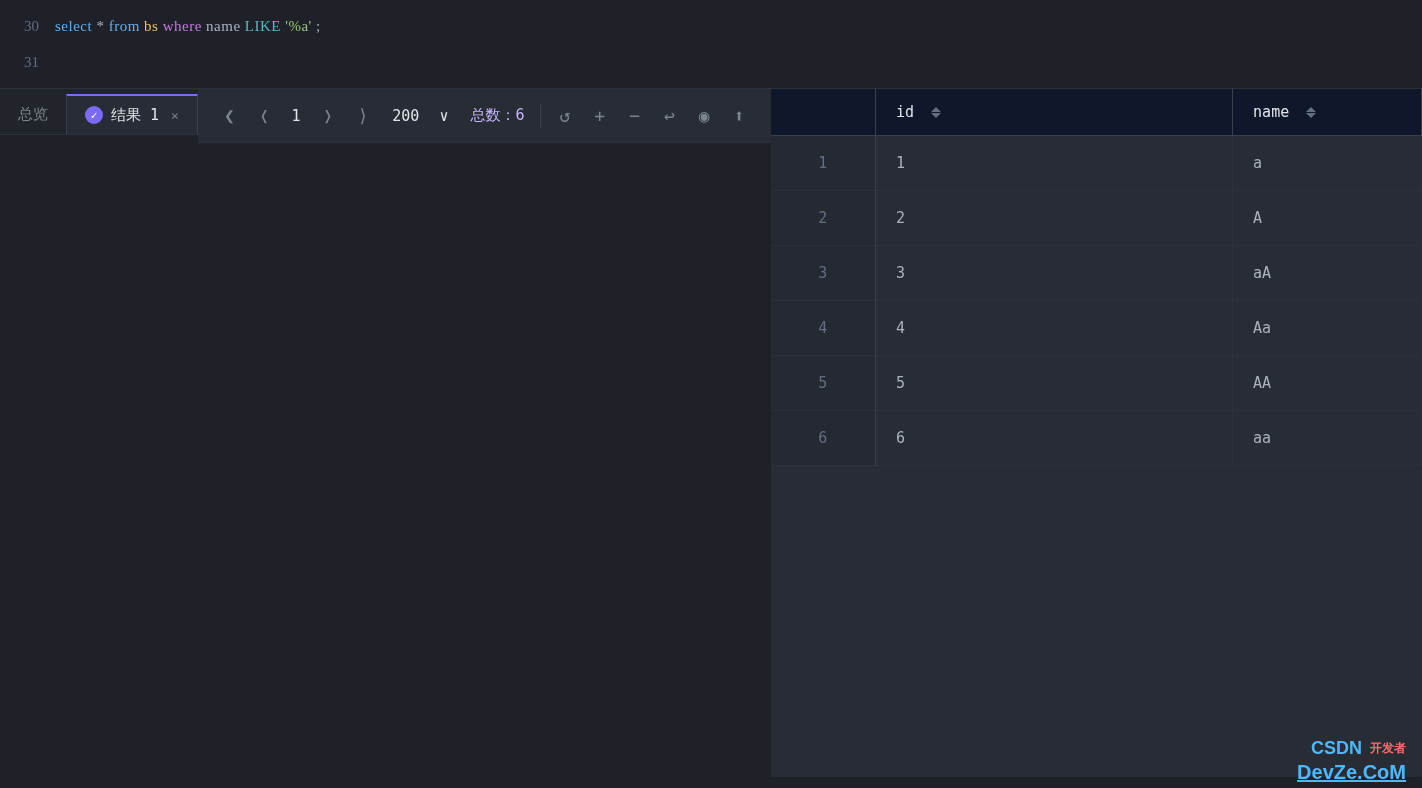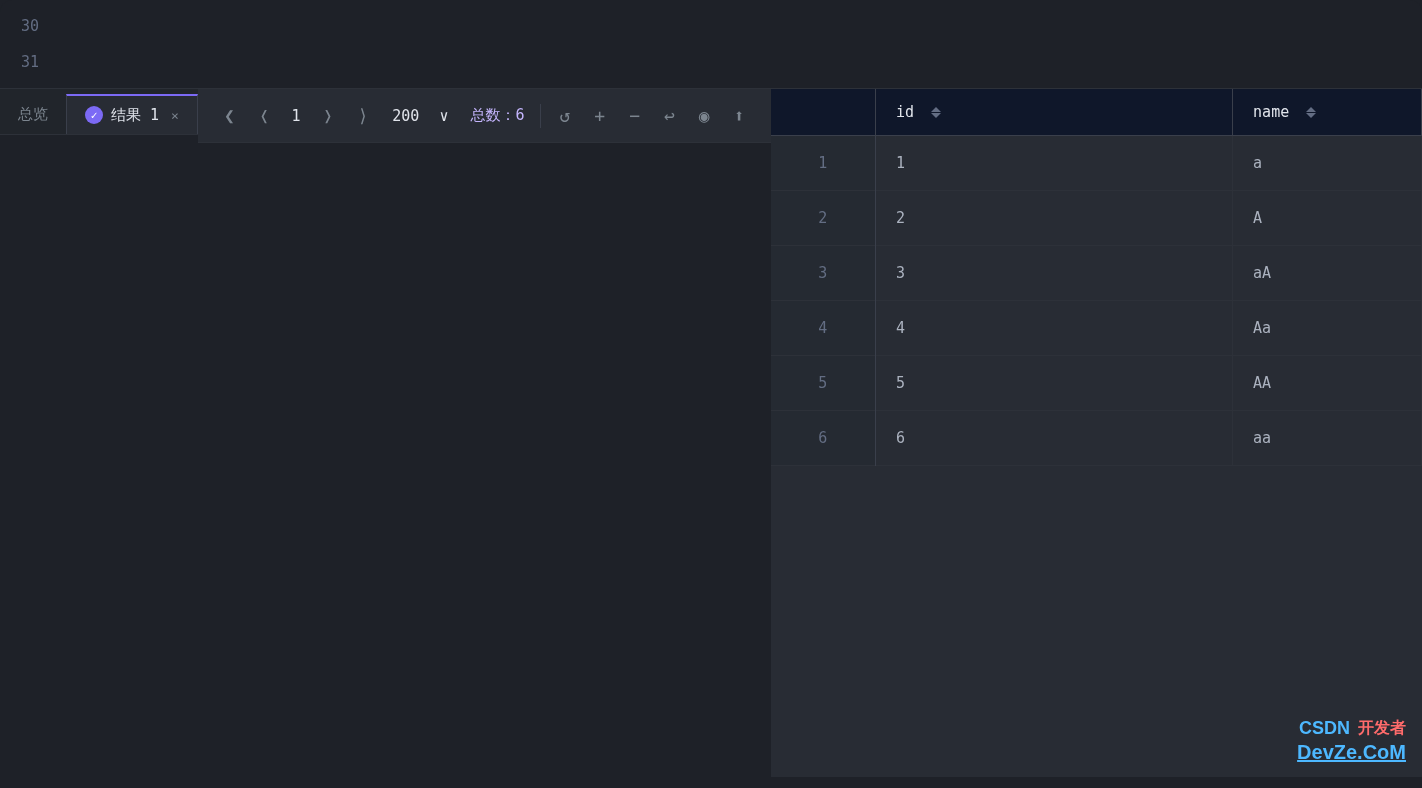--- a/index.html
+++ b/index.html
@@ -17,20 +17,21 @@
     .code-area {
       background: #1e2128;
       padding: 8px 0;
       border-bottom: 1px solid #2d3139;
     }
     .code-line {
       display: flex;
       align-items: center;
       padding: 4px 0;
       min-height: 36px;
+      font-family: Liberation Serif, serif;
     }
     .line-number {
       color: #636d83;
       width: 55px;
       text-align: right;
       padding-right: 16px;
       font-size: 15px;
       flex-shrink: 0;
     }
     .code-content {
@@ -209,21 +210,21 @@
     td.row-num {
       text-align: center;
       color: #636d83;
       background: #252a32;
       border-right: 1px solid #3a3f4b;
     }
 
     
     .watermark {
       position: fixed;
-      bottom: 24px;
+      bottom: 4px;
       right: 16px;
       display: flex;
       flex-direction: column;
       align-items: flex-end;
       gap: 2px;
     }
     .watermark-csdn {
       color: #4db8ff;
       font-size: 18px;
       font-weight: 600;
@@ -231,37 +232,48 @@
     }
     .watermark-devze {
       color: #4db8ff;
       font-size: 20px;
       font-weight: 700;
       font-family: Arial, sans-serif;
       text-decoration: underline;
     }
     .watermark-top {
       color: #ff6b6b;
-      font-size: 16px;
+      font-size: 12px;
       font-weight: 600;
       font-family: Arial, sans-serif;
     }
 
     .main-content {
       display: flex;
       flex-direction: row;
       height: calc(788px - 100px);
     }
   </style>
 </head>
 <body>
 
 <div class="code-area">
   <div class="code-line">
     <span class="line-number">30</span>
+    <span class="code-content">
+      <span class="kw-select">select</span>
+      <span class="kw-star"> * </span>
+      <span class="kw-from">from</span>
+      <span class="kw-table"> bs </span>
+      <span class="kw-where">where</span>
+      <span class="kw-name"> name </span>
+      <span class="kw-like">LIKE</span>
+      <span class="kw-string"> '%a'</span>
+      <span class="kw-semi">;</span>
+    </span>
   </div>
   <div class="code-line">
     <span class="line-number">31</span>
     <span class="code-content"></span>
   </div>
 </div>
 
 <div class="main-content">
 
   <div class="tabs-bar">

